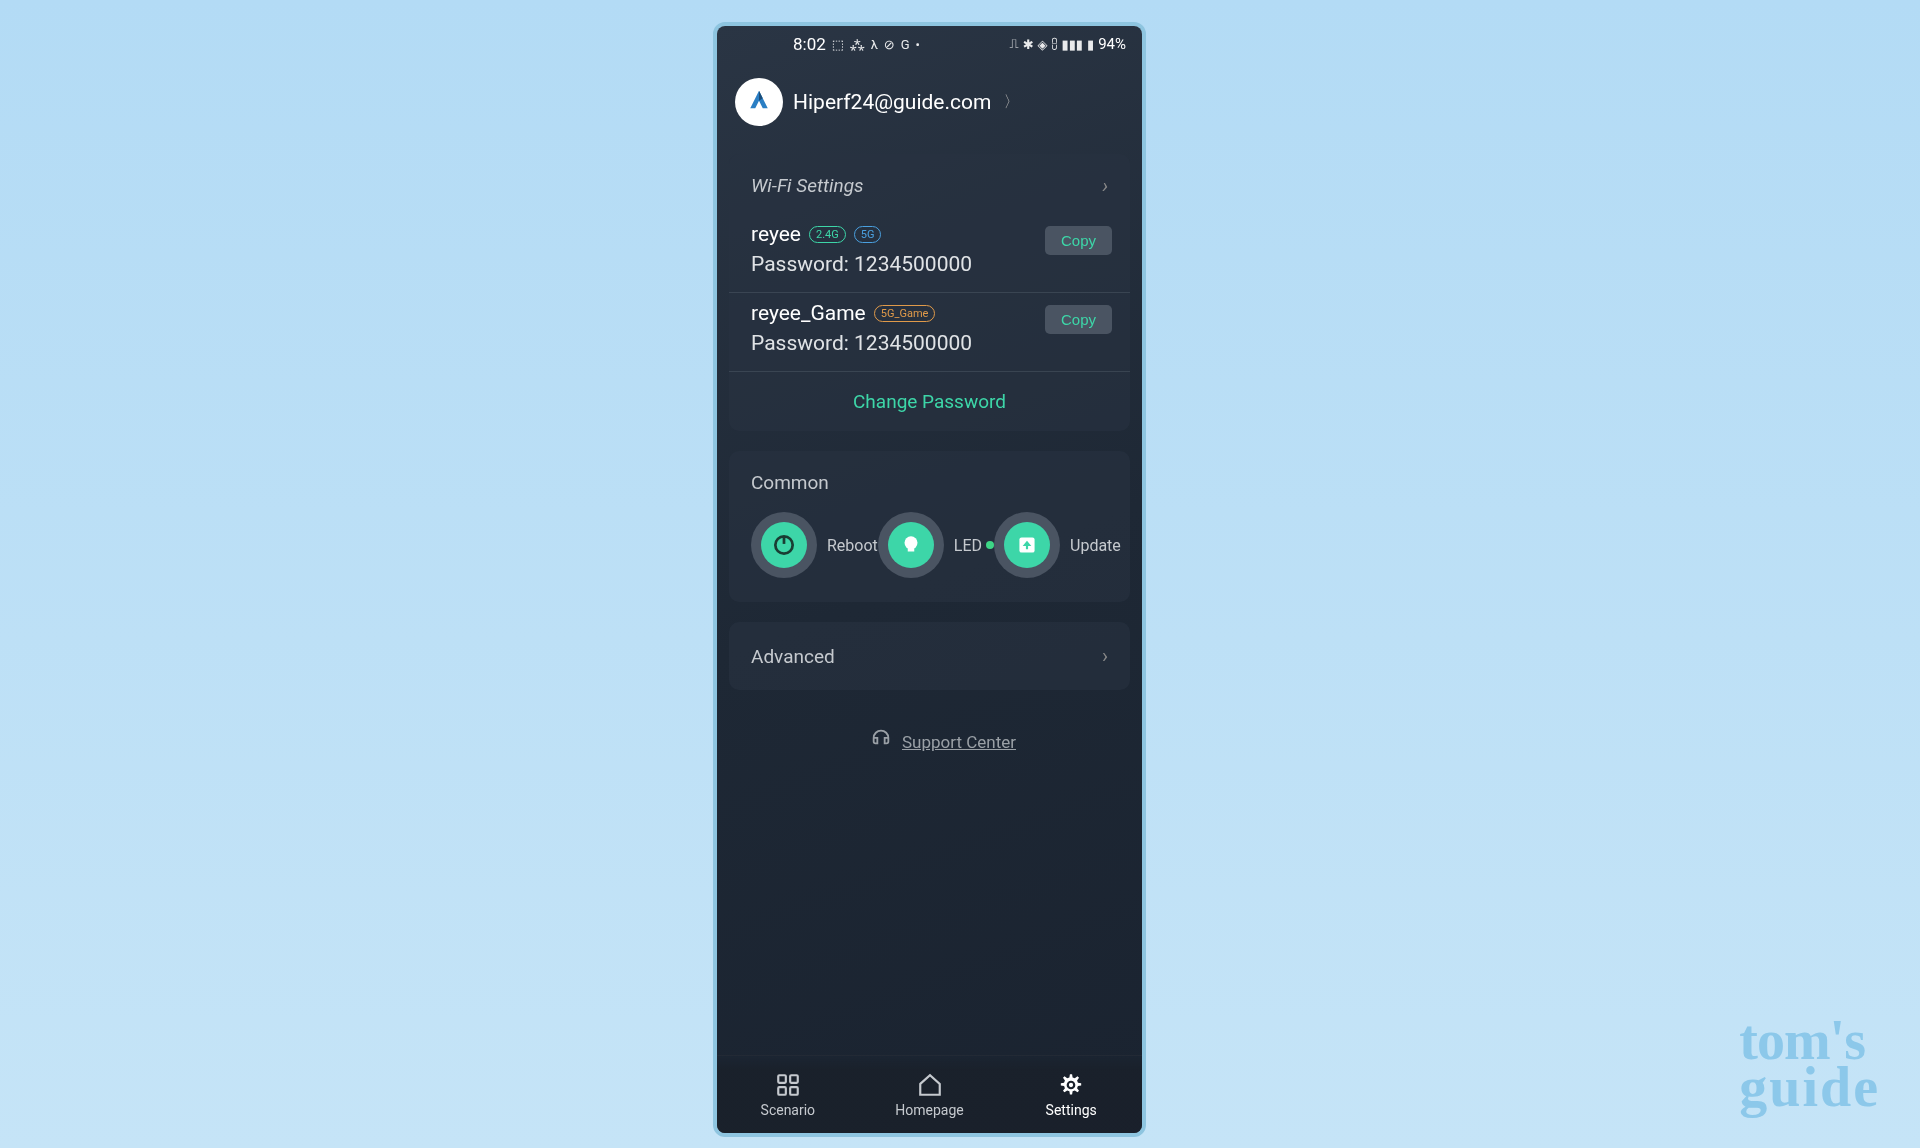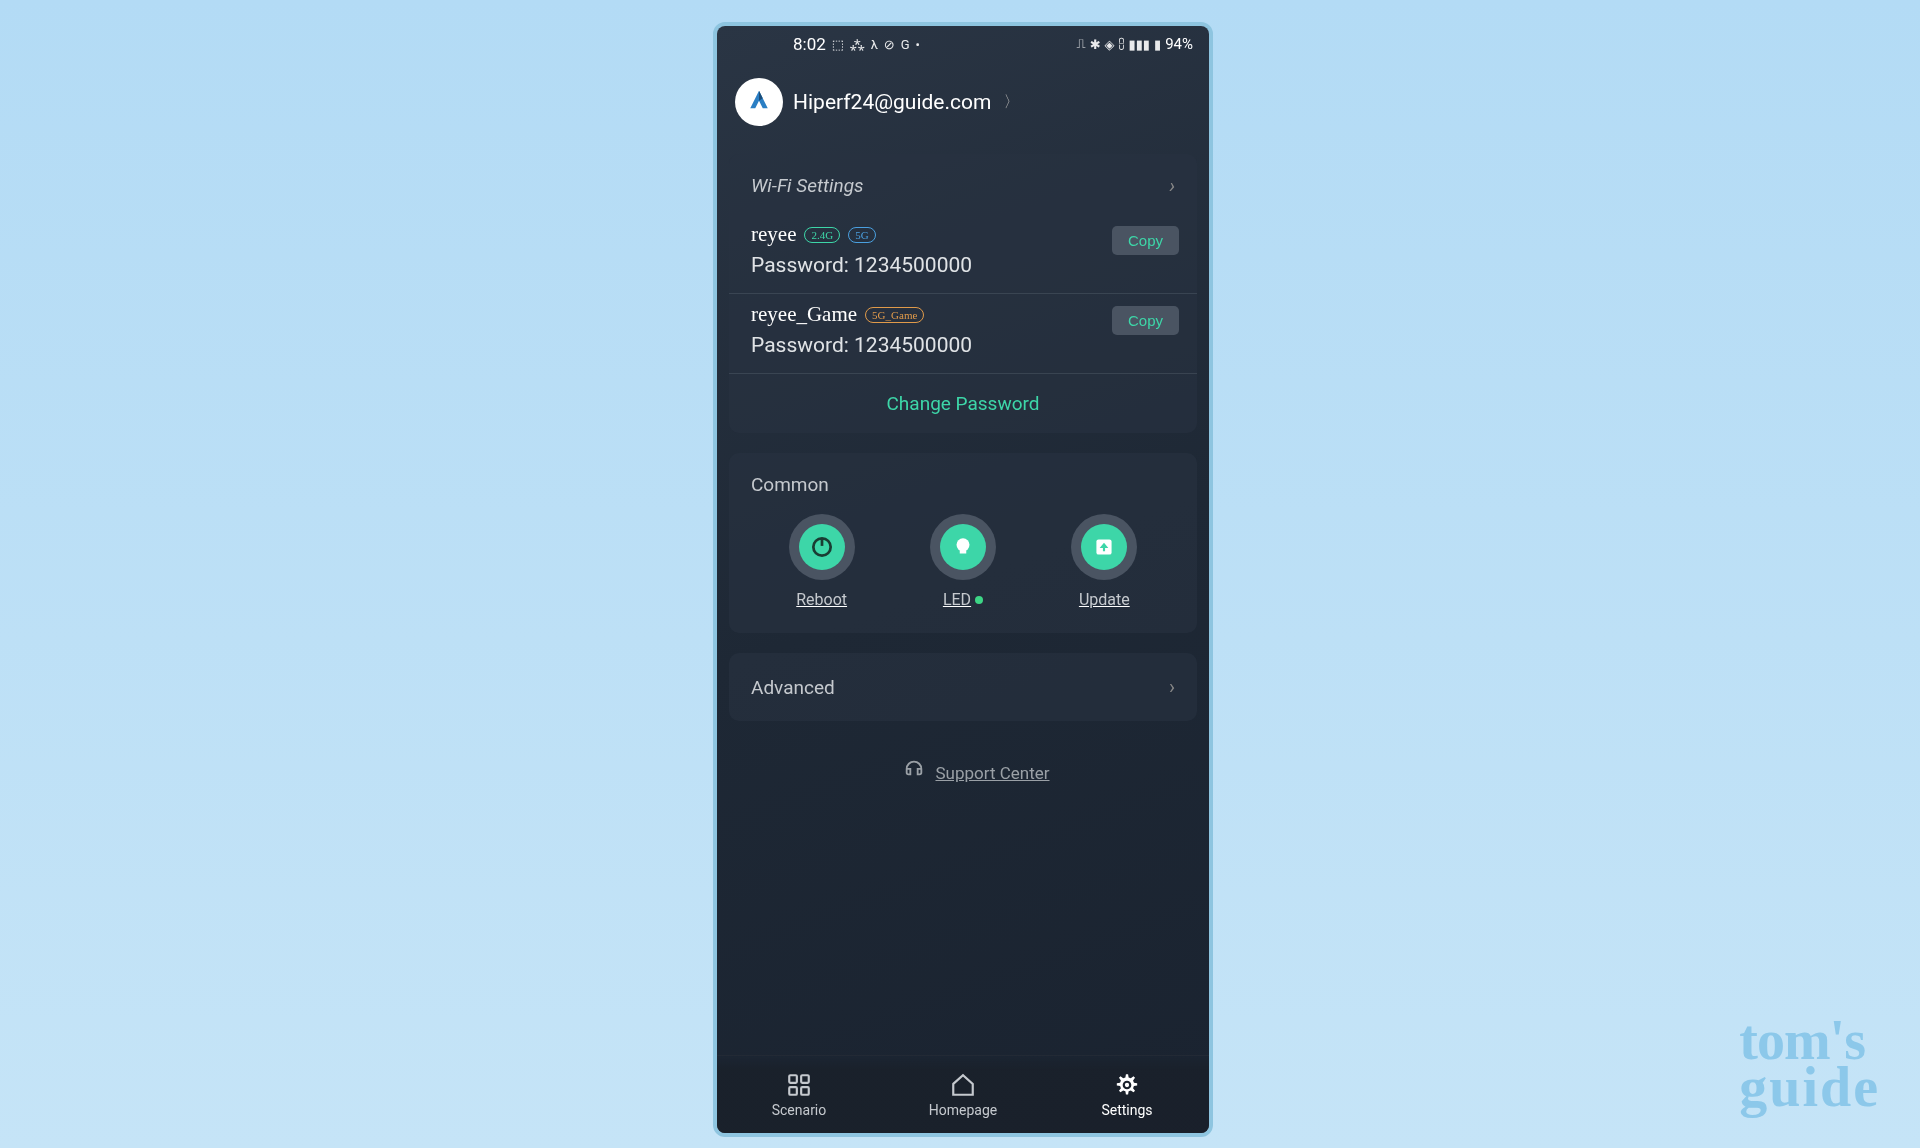--- a/index.html
+++ b/index.html
@@ -8,21 +8,21 @@
     font-family: -apple-system, BlinkMacSystemFont, "Segoe UI", Roboto, sans-serif;
     width: 1920px;
     height: 1148px;
     position: relative;
     overflow: hidden;
   }
   .phone-frame {
     position: absolute;
     left: 713px;
     top: 22px;
-    width: 500px;
+    width: 433px;
     height: 1115px;
     background: #1a2332;
     border: 4px solid #8ec5e0;
     border-radius: 12px;
     overflow: hidden;
   }
   .screen {
     width: 100%;
     height: 100%;
     background: linear-gradient(160deg, #2a3544 0%, #1e2835 50%, #1a2330 100%);
@@ -74,21 +74,21 @@
     font-style: italic;
   }
   .chev-right { color: #888; font-size: 20px; }
   .wifi-item {
     padding: 8px 22px 16px 22px;
     border-bottom: 1px solid rgba(120,130,145,0.25);
     margin: 0 0px;
     position: relative;
   }
   .wifi-item:last-of-type { border-bottom: 1px solid rgba(120,130,145,0.25); }
-  .ssid-row { display: flex; align-items: center; gap: 8px; font-family: Liberation Serif, serif; }
+  .ssid-row { display: flex; align-items: center; gap: 8px; }
   .ssid { font-size: 21px; color: #fff; font-weight: 400; }
   .badge {
     font-size: 11px;
     padding: 1px 6px;
     border-radius: 9px;
     border: 1px solid;
   }
   .badge-24g { color: #3dd6a8; border-color: #3dd6a8; }
   .badge-5g { color: #4aa0e0; border-color: #4aa0e0; }
   .badge-5ggame { color: #e09a4a; border-color: #e09a4a; }
@@ -108,21 +108,21 @@
   .change-pwd {
     text-align: center;
     padding: 18px 0 18px 0;
     color: #3dd6a8;
     font-size: 19px;
     cursor: pointer;
   }
   .common-card { padding: 20px 22px 24px 22px; }
   .section-title { color: #c5c9ce; font-size: 19px; margin-bottom: 18px; }
   .common-row { display: flex; justify-content: space-around; }
-  .common-item { display: flex; flex-direction: column; align-items: center; gap: 10px; cursor: pointer; text-decoration: underline; }
+  .common-item { display: flex; align-items: center; gap: 10px; cursor: pointer; }
   .circle-btn {
     width: 66px;
     height: 66px;
     border-radius: 50%;
     background: #4a5462;
     display: flex;
     align-items: center;
     justify-content: center;
   }
   .circle-inner {

